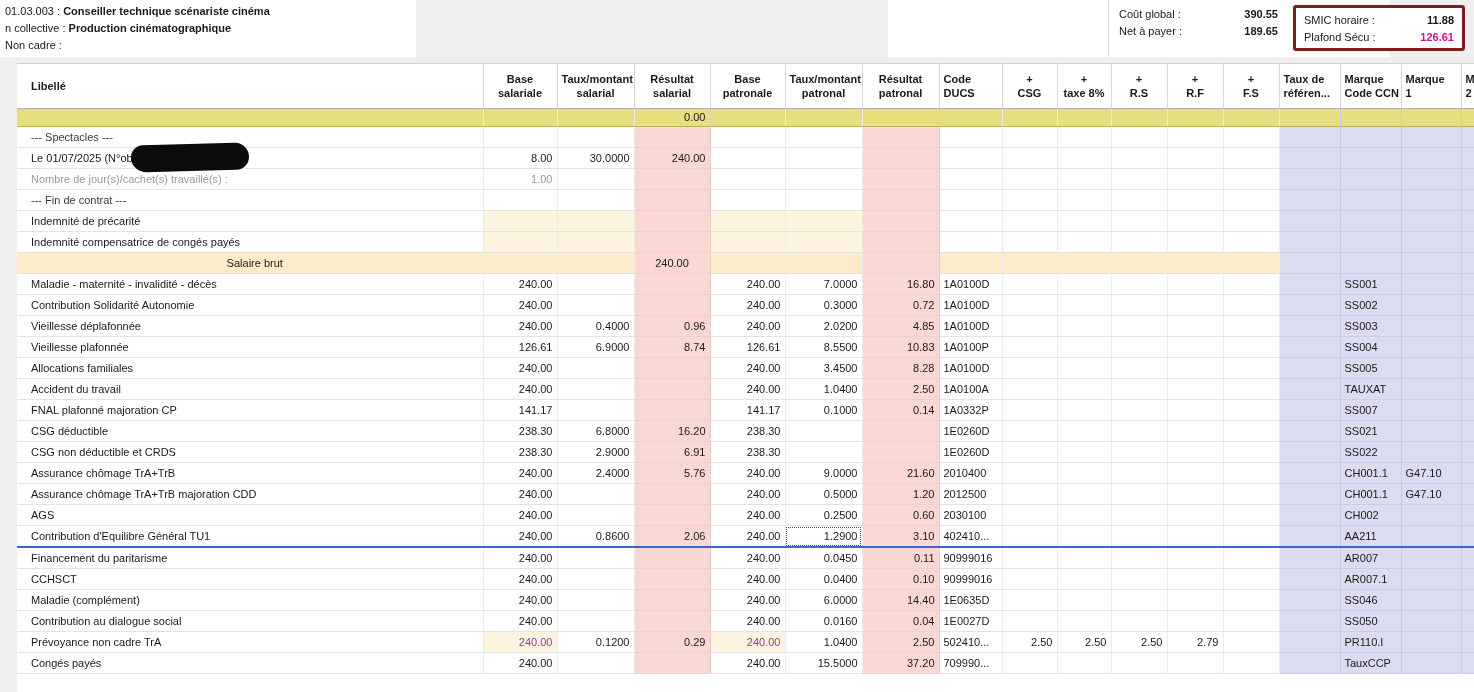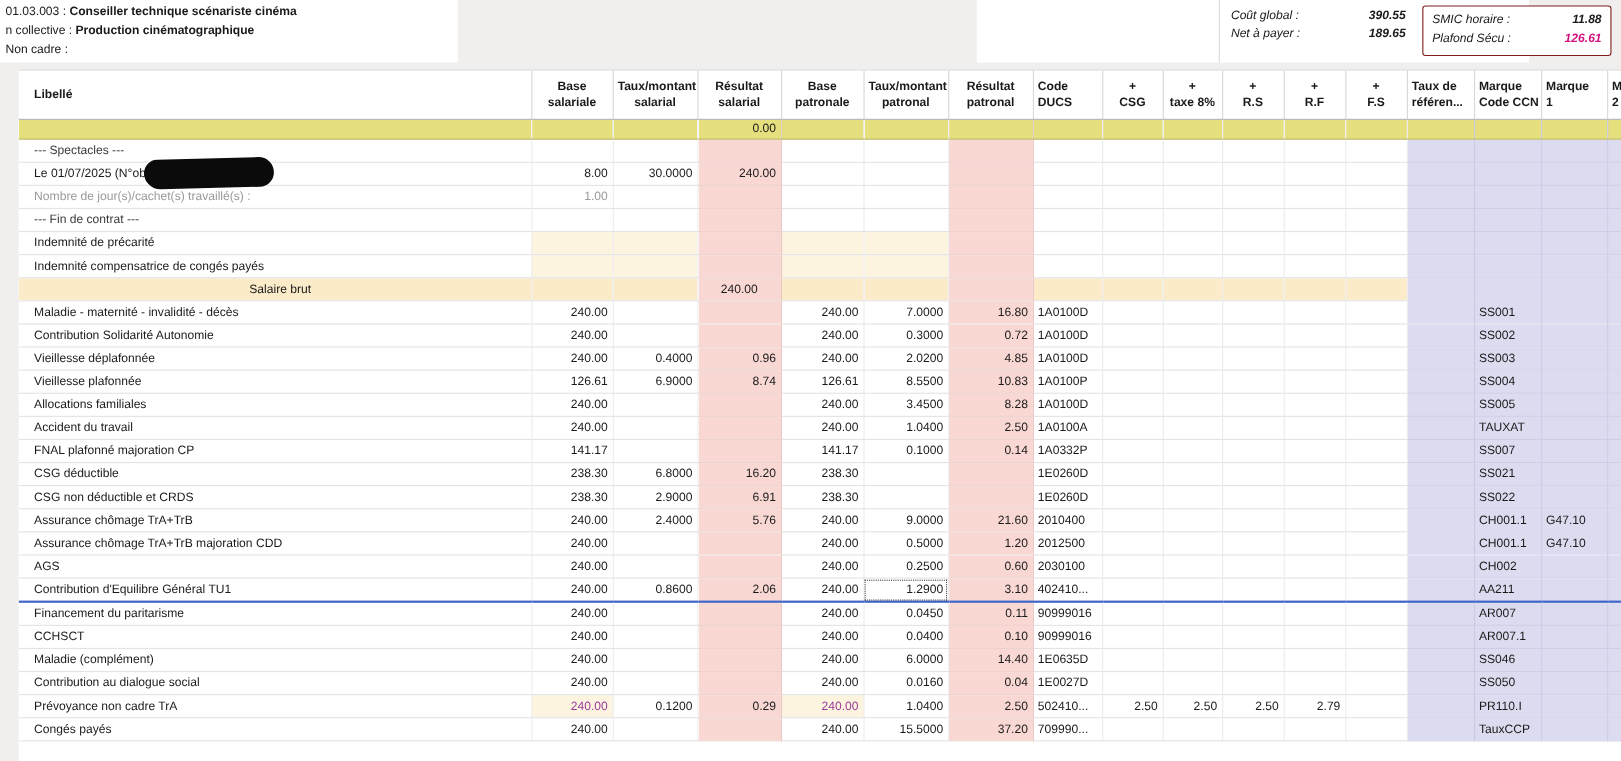--- a/index.html
+++ b/index.html
@@ -4,24 +4,24 @@
 <style>
   html,body{margin:0;padding:0;}
   #app{position:relative;width:1474px;height:692px;overflow:hidden;background:#f0efed;
        font-family:"Liberation Sans",sans-serif;font-size:11px;color:#1a1a1a;}
 
   
   #topbar{position:absolute;left:0;top:0;width:1474px;height:63px;background:#f0efed;}
   .panel{position:absolute;background:#ffffff;top:0;height:57px;}
   .panel-left{left:0;width:416px;padding:3px 0 0 5px;box-sizing:border-box;}
   .panel-left .line{line-height:17px;white-space:nowrap;}
-  .panel-right{left:888px;width:502px;font-style:italic;}
+  .panel-right{left:888px;width:502px;}
   .cout-box{position:absolute;left:220px;top:0;width:180px;height:57px;border-left:1px solid #dcdcdc;
             padding:6px 10px 0 10px;box-sizing:border-box;}
-  .smic-box{position:absolute;left:405px;top:5px;width:172px;height:46px;border:1px solid #7f1d1d;
+  .smic-box{position:absolute;left:405px;top:5px;width:172px;height:46px;border:3px solid #7f1d1d;
             border-radius:3px;background:#fff;padding:4px 8px 0 8px;box-sizing:border-box;}
   .kv{display:flex;justify-content:space-between;line-height:17px;}
   .kv b{font-weight:bold;}
   .magenta{color:var(--magenta);}
 
   
   #gridwrap{position:absolute;left:17px;top:63px;width:1474px;height:629px;background:#ffffff;overflow:hidden;}
   table#grid{border-collapse:collapse;table-layout:fixed;width:1474px;border-top:1px solid #cfcfcf;}
   th,td{box-sizing:border-box;overflow:hidden;white-space:nowrap;padding:0 4px;}
   thead th{height:45px;background:#fff;font-weight:bold;text-align:left;vertical-align:middle;

